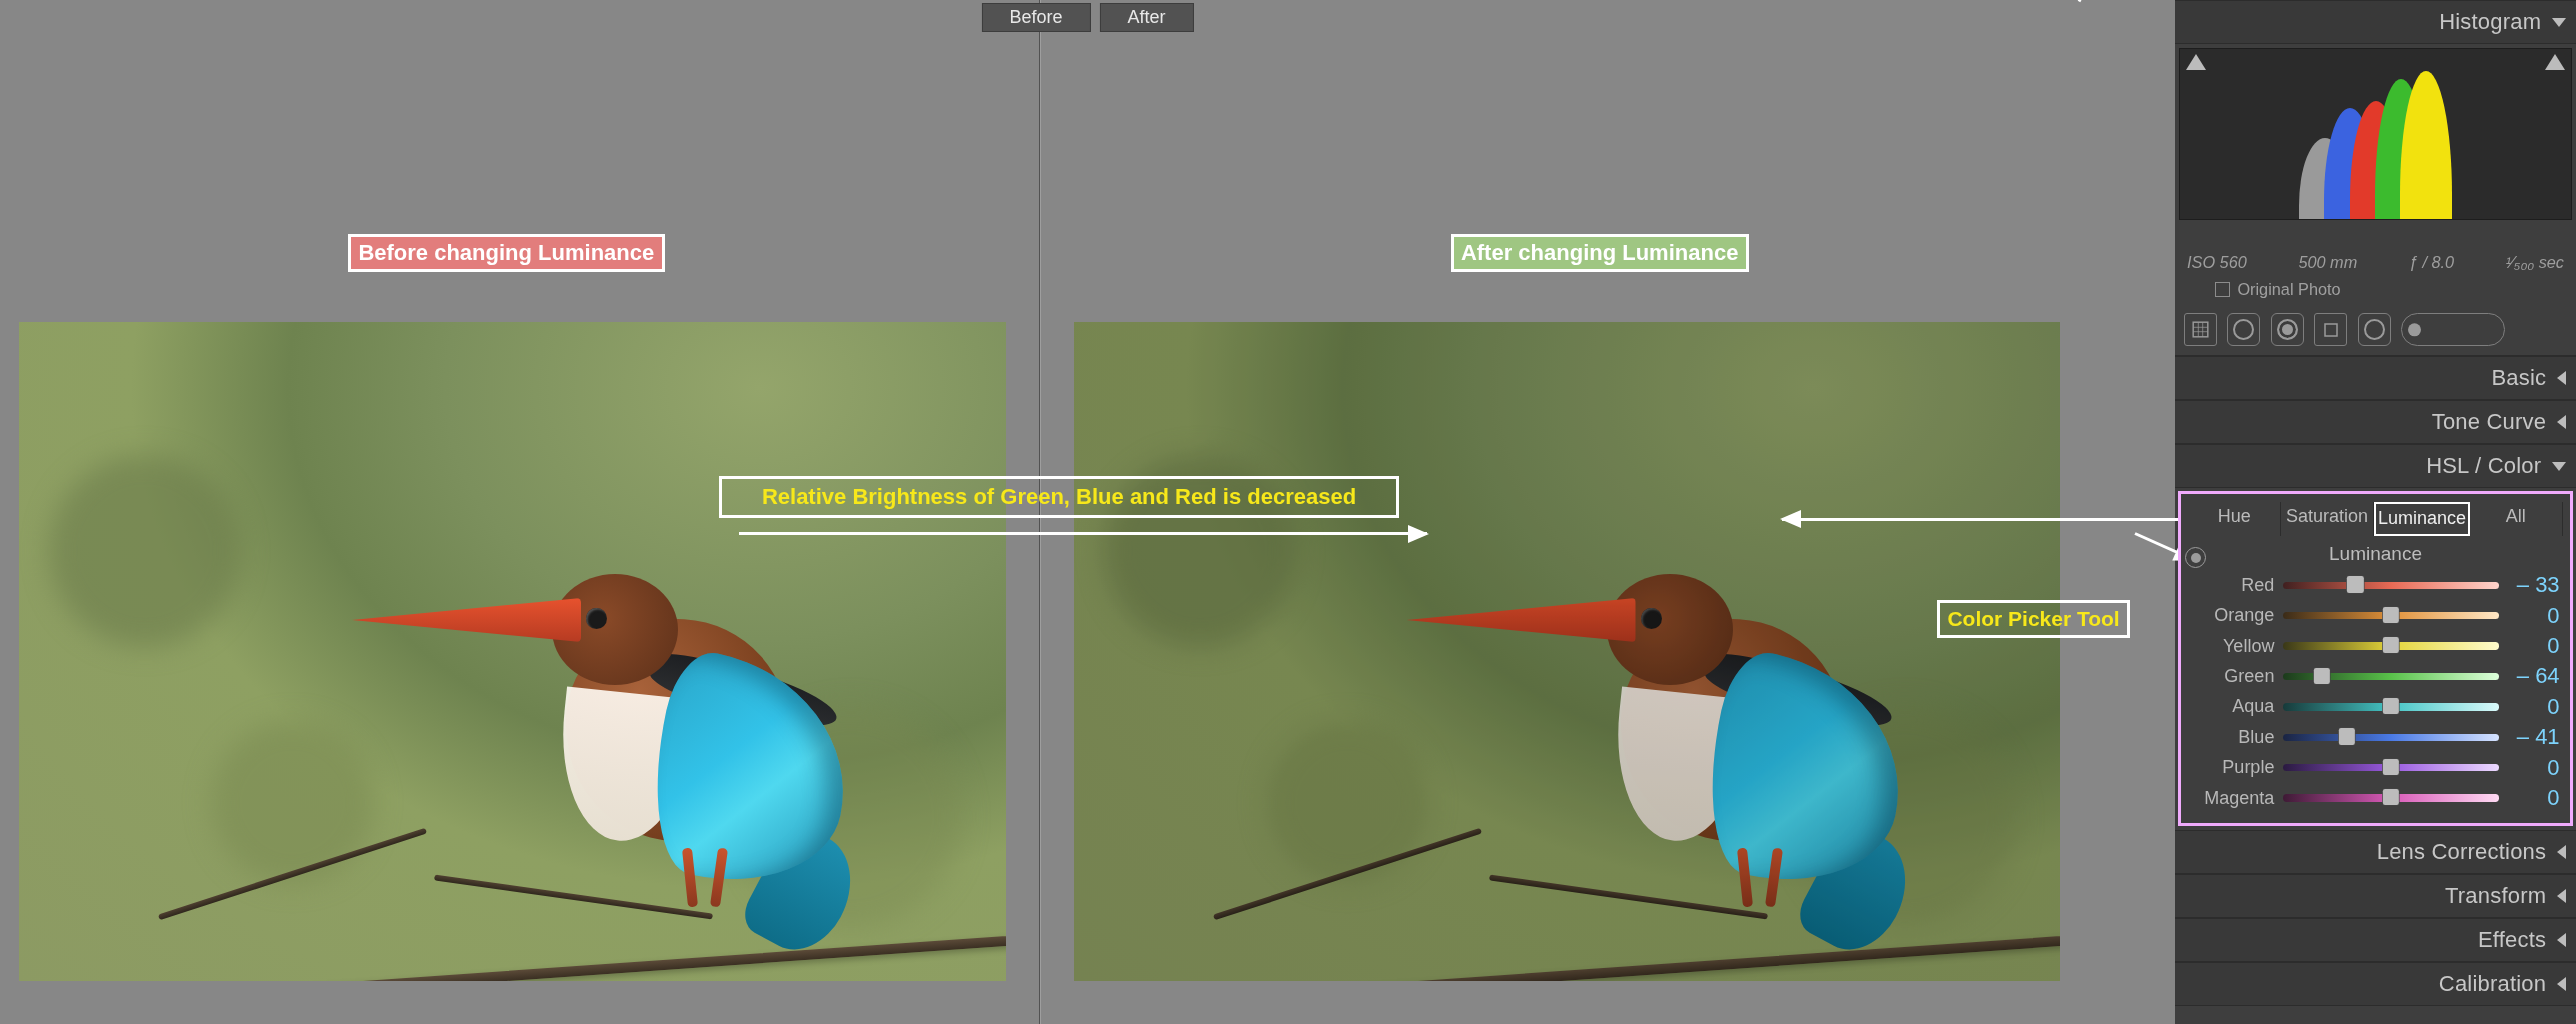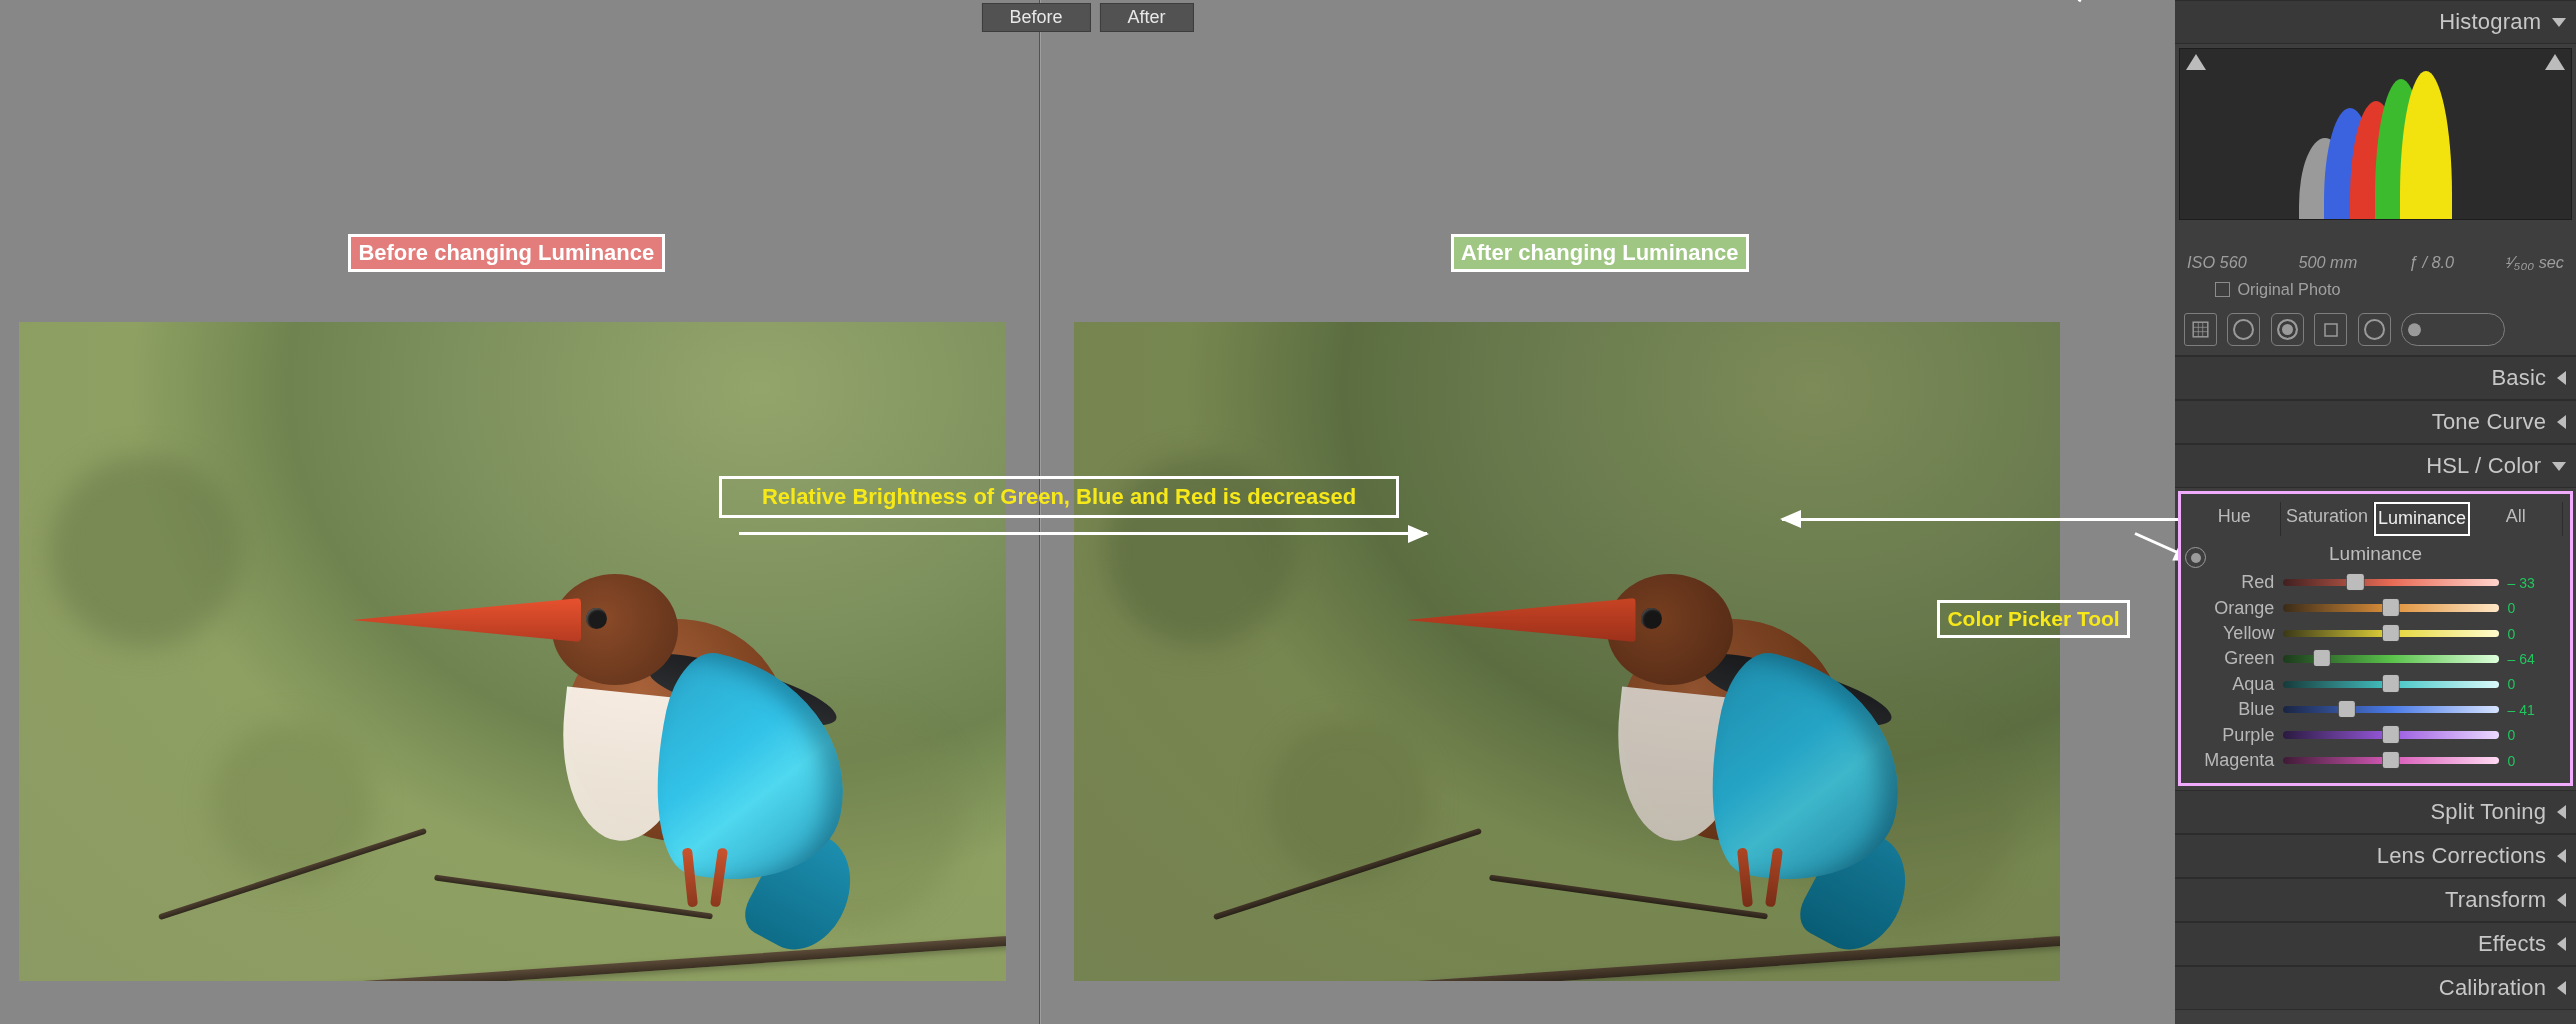--- a/index.html
+++ b/index.html
@@ -201,21 +201,21 @@
   .t4.sel { color:#eee; border:2.2px solid #fff; background:#3e3e3e;}
   .lum-title { text-align:center; color:#bdbdbd; font-size:19px; margin:3px 0 7.4px;}
   .picker { position:absolute; left:4.4px; top:53px; width:21px;height:21px;border:1.5px solid #9b9b9b;border-radius:50%;}
   .picker::after{ content:""; position:absolute; inset:4.4px; border-radius:50%; background:#9b9b9b;}
   .sliders { display:flex; flex-direction:column; gap:4.4px; padding:0 3px;}
   .srow{ display:flex; align-items:center; gap:9px;}
   .slabel{ width:83px; text-align:right; color:#b8b8b8; font-size:18px;}
   .strack{ position:relative; flex:1; height:7.4px; border-radius:3.7px;}
   .sknob{ position:absolute; top:-5.2px; width:16.3px;height:16.3px; border-radius:2.2px;
     background:#bcbcbc; box-shadow:0 0 0 0.7px #444; transform:translateX(-50%);}
-  .sval{ width:52px; text-align:left; color:#22c55e; font-size:14px;}
+  .sval{ width:52px; text-align:right; color:#7dd3fc; font-size:22px;}
   .g-red     { background:linear-gradient(90deg,#402020,#e86a55,#ffd4cc);}
   .g-orange  { background:linear-gradient(90deg,#3a2b18,#e0913a,#ffe7c6);}
   .g-yellow  { background:linear-gradient(90deg,#3a3818,#e4d53a,#fffccd);}
   .g-green   { background:linear-gradient(90deg,#1c3a1c,#59c24a,#ddffdb);}
   .g-aqua    { background:linear-gradient(90deg,#173a3a,#45c5c5,#dafafb);}
   .g-blue    { background:linear-gradient(90deg,#1a2442,#4a7ae6,#d6e3ff);}
   .g-purple  { background:linear-gradient(90deg,#2a1a40,#9a5ae0,#ecd9ff);}
   .g-magenta { background:linear-gradient(90deg,#3e1a35,#d85ab8,#ffdaf3);}
 </style>
 </head>
@@ -418,24 +418,20 @@
           <span class="slabel">Magenta</span>
           <span class="strack g-magenta">
             <span class="sknob" style="left:50%"></span>
           </span>
           <span class="sval">0</span>
         </div>
       </div>
   </div>
 
   <div class="group-head collapsed">
-      <span>Split Toning</span>
-      <span class="tri"></span>
-    </div>
-  <div class="group-head collapsed">
       <span>Lens Corrections</span>
       <span class="tri"></span>
     </div>
   <div class="group-head collapsed">
       <span>Transform</span>
       <span class="tri"></span>
     </div>
   <div class="group-head collapsed">
       <span>Effects</span>
       <span class="tri"></span>

